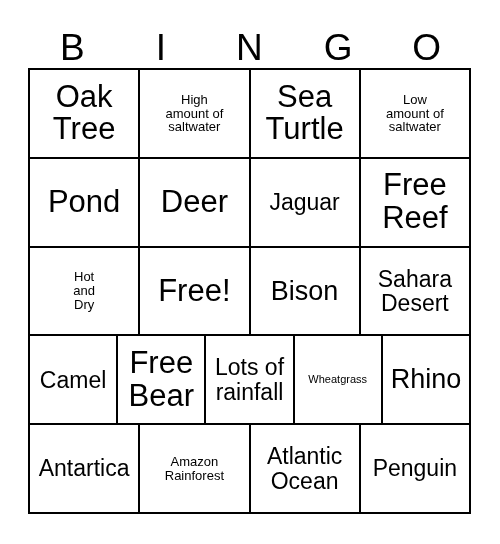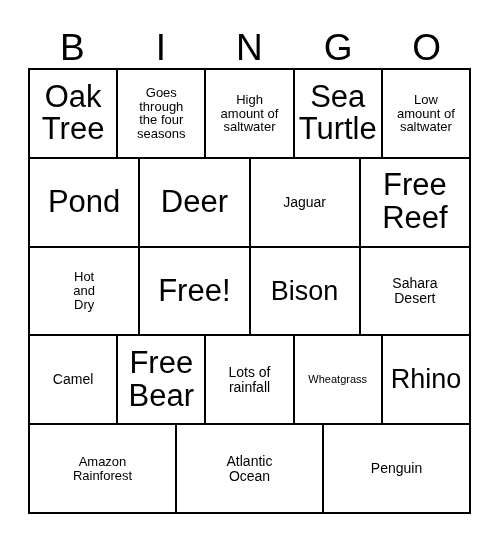--- a/index.html
+++ b/index.html
@@ -74,21 +74,21 @@
   }
   .cell-text {
     display: block;
     width: 100%;
     line-height: 1.06;
     white-space: pre-line;
   }
   
   .sz-xl  { font-size: 31px; }
   .sz-lg  { font-size: 27px; }
-  .sz-md  { font-size: 14px; }
+  .sz-md  { font-size: 23px; }
   .sz-sm  { font-size: 13px; }
   .sz-xs  { font-size: 13px; }
   .sz-xxs { font-size: 11px; }
 </style>
 </head>
 <body>
 
 <div id="card">
 
   <div id="bingo-header">
@@ -97,26 +97,20 @@
       <div class="header-letter">N</div>
       <div class="header-letter">G</div>
       <div class="header-letter">O</div>
     </div>
 
   <div id="bingo-grid">
       <div class="bingo-row">
         <div class="bingo-cell">
           <span class="cell-text sz-xl">Oak
 Tree</span>
-        </div>
-        <div class="bingo-cell">
-          <span class="cell-text sz-xs">Goes
-through
-the four
-seasons</span>
         </div>
         <div class="bingo-cell">
           <span class="cell-text sz-sm">High
 amount of
 saltwater</span>
         </div>
         <div class="bingo-cell">
           <span class="cell-text sz-xl">Sea
 Turtle</span>
         </div>
@@ -172,20 +166,23 @@
         </div>
         <div class="bingo-cell">
           <span class="cell-text sz-xxs">Wheatgrass</span>
         </div>
         <div class="bingo-cell">
           <span class="cell-text sz-lg">Rhino</span>
         </div>
       </div>
       <div class="bingo-row">
         <div class="bingo-cell">
+          <span class="cell-text sz-md">Antartica</span>
+        </div>
+        <div class="bingo-cell">
           <span class="cell-text sz-xs">Amazon
 Rainforest</span>
         </div>
         <div class="bingo-cell">
           <span class="cell-text sz-md">Atlantic
 Ocean</span>
         </div>
         <div class="bingo-cell">
           <span class="cell-text sz-md">Penguin</span>
         </div>

